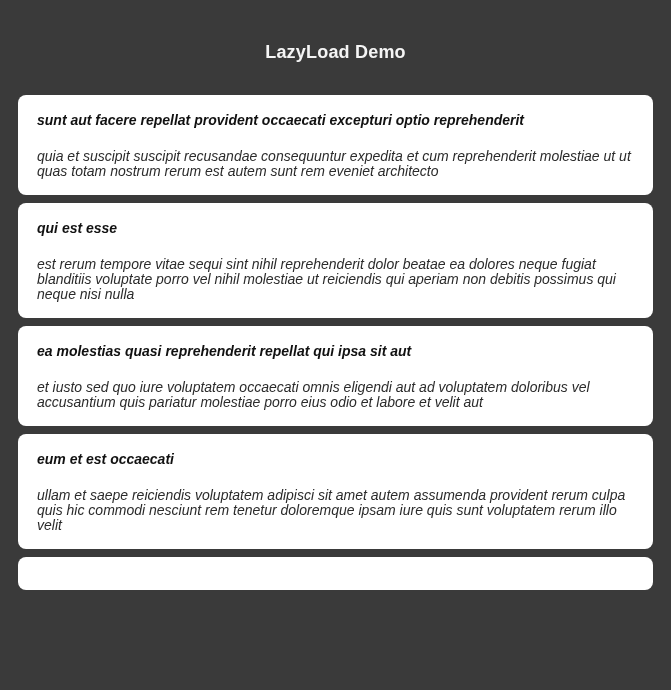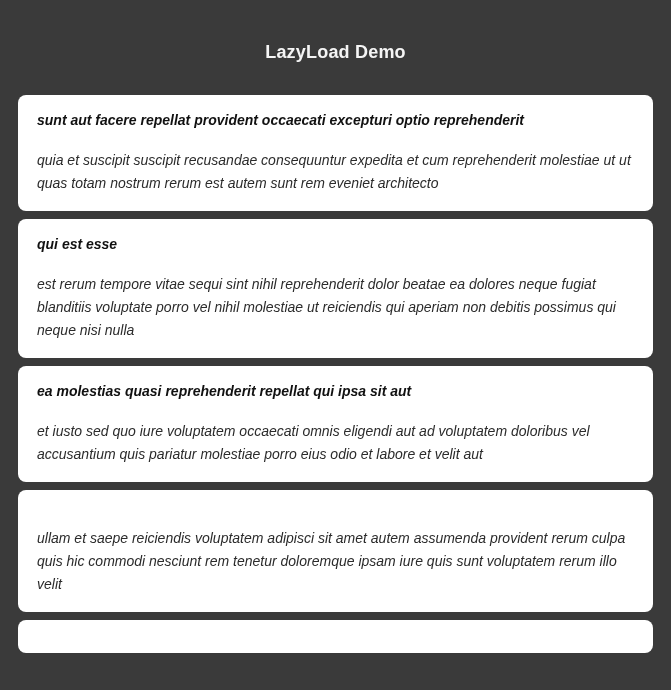--- a/index.html
+++ b/index.html
@@ -56,21 +56,21 @@
   }
   .post-title {
     font-size: 14px;
     line-height: 17px;
     font-weight: bold;
     color: var(--title-text);
   }
   .post-body {
     margin-top: 20px;
     font-size: 14px;
-    line-height: 23px;
+    line-height: 15px;
     font-weight: normal;
     color: var(--body-text);
   }
 </style>
 </head>
 <body>
 
 <div class="app">
 
   <div class="header">
@@ -88,20 +88,21 @@
       <div class="post-title">qui est esse</div>
       <div class="post-body">est rerum tempore vitae sequi sint nihil reprehenderit dolor beatae ea dolores neque fugiat blanditiis voluptate porro vel nihil molestiae ut reiciendis qui aperiam non debitis possimus qui neque nisi nulla</div>
     </div>
 
     <div class="post-card">
       <div class="post-title">ea molestias quasi reprehenderit repellat qui ipsa sit aut</div>
       <div class="post-body">et iusto sed quo iure voluptatem occaecati omnis eligendi aut ad voluptatem doloribus vel accusantium quis pariatur molestiae porro eius odio et labore et velit aut</div>
     </div>
 
     <div class="post-card">
+      <div class="post-title">eum et est occaecati</div>
       <div class="post-body">ullam et saepe reiciendis voluptatem adipisci sit amet autem assumenda provident rerum culpa quis hic commodi nesciunt rem tenetur doloremque ipsam iure quis sunt voluptatem rerum illo velit</div>
     </div>
 
     <div class="post-card">
     </div>
 
   </div>
 
 </div>
 

